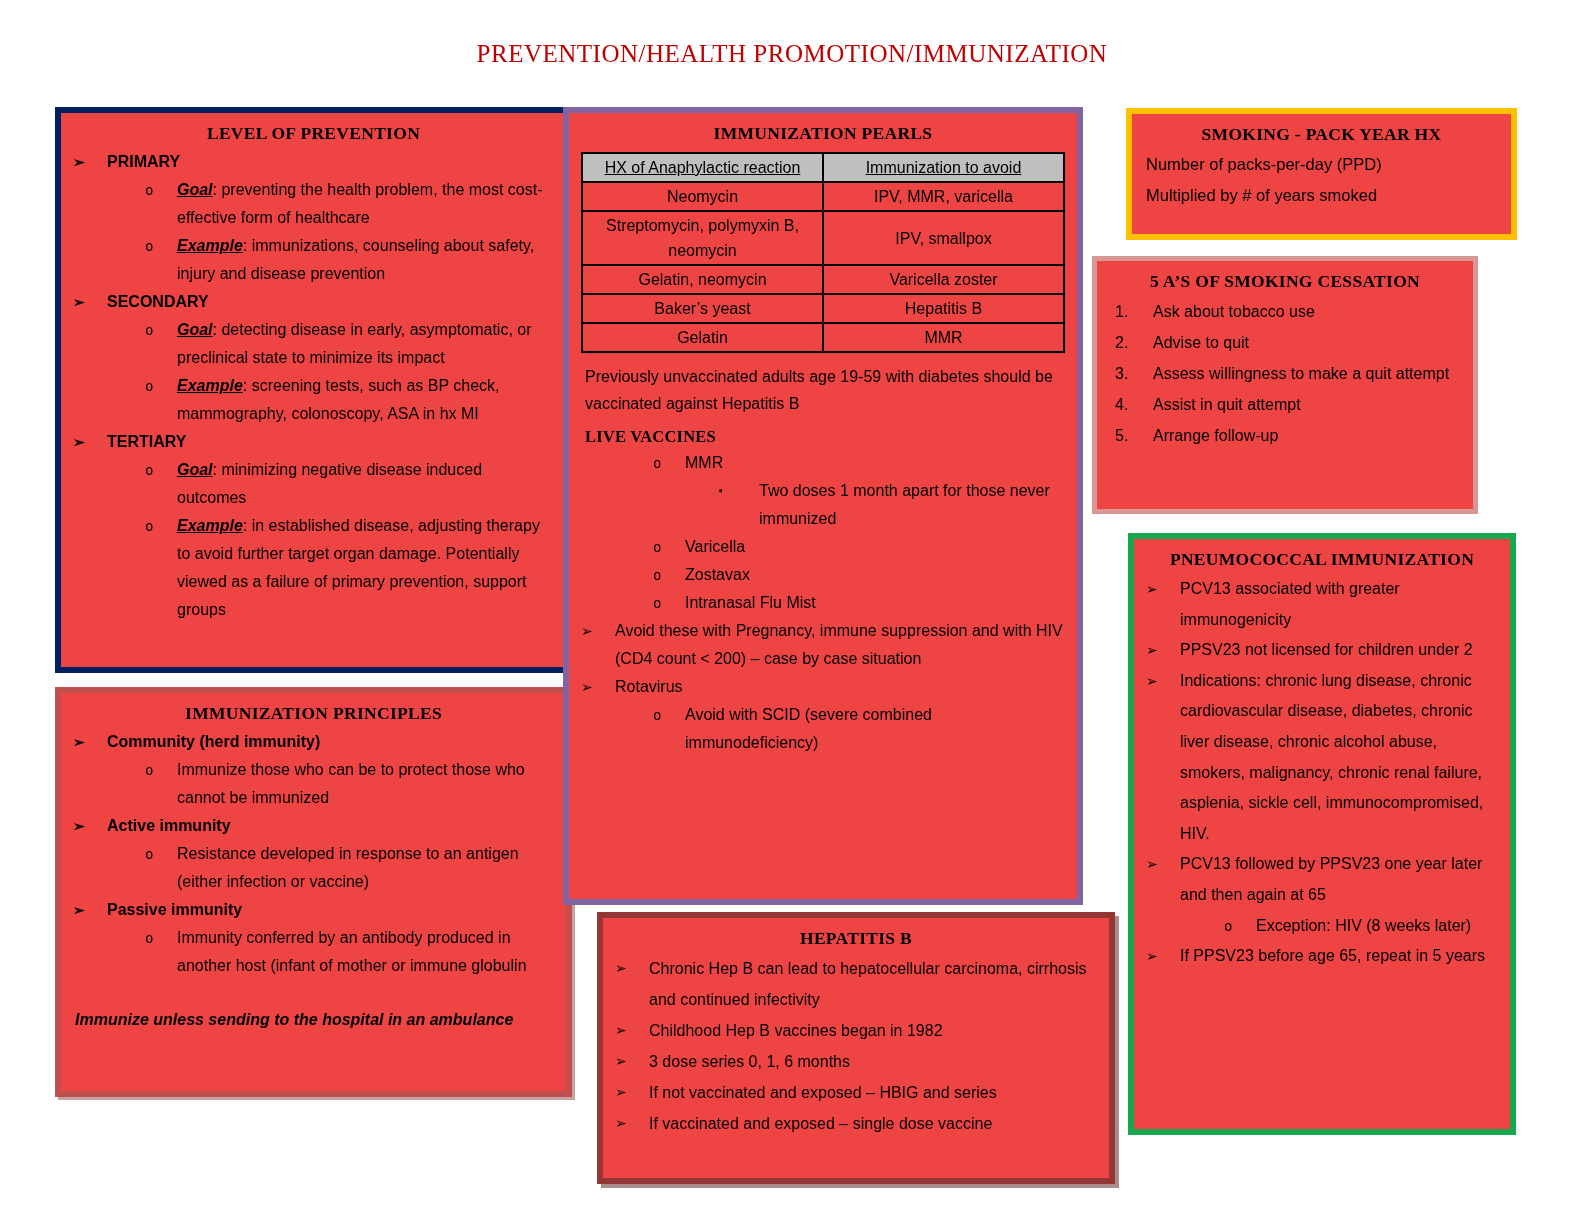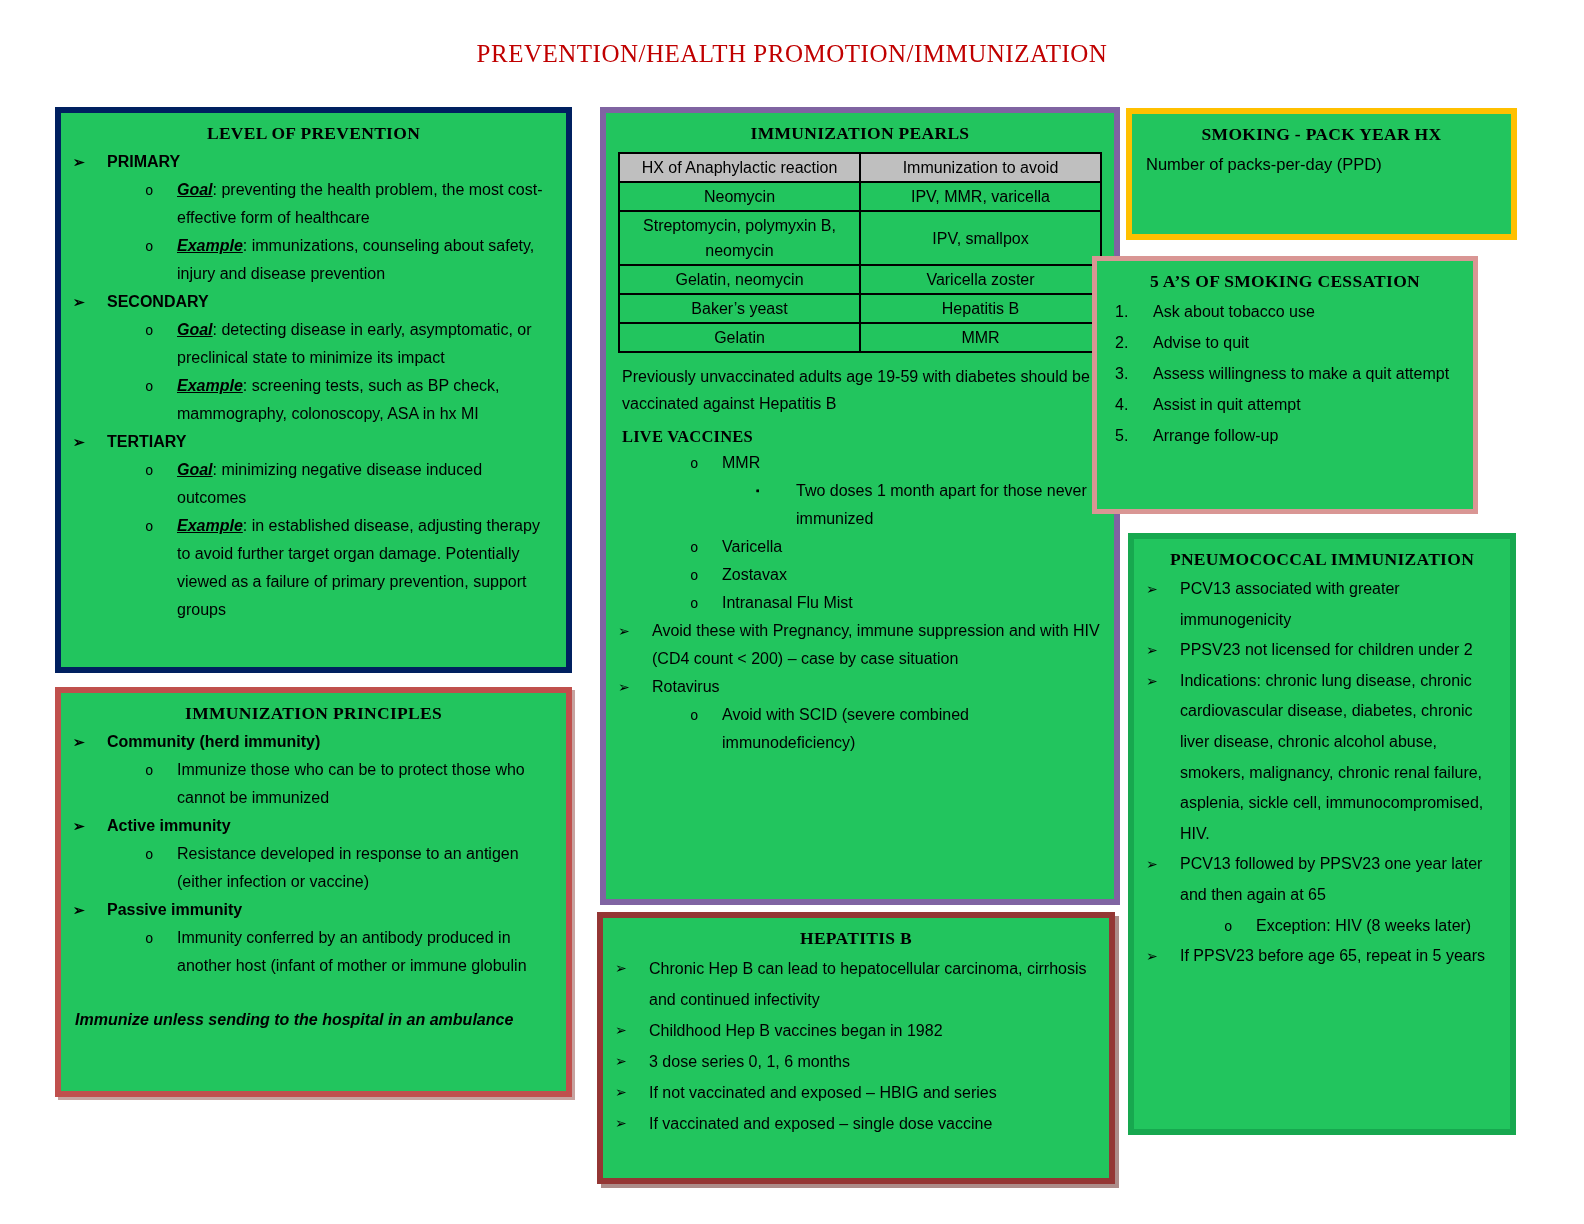--- a/index.html
+++ b/index.html
@@ -6,21 +6,21 @@
   body{
     width:1584px;height:1224px;background:#ffffff;position:relative;
     font-family:"Liberation Sans",sans-serif;color:#000;
     -webkit-font-smoothing:antialiased;
   }
   .page-title{
     position:absolute;top:40px;left:0;width:100%;text-align:center;
     font-family:"Liberation Serif",serif;font-size:25px;letter-spacing:.5px;
     color:#C00000;
   }
-  .box{position:absolute;background:#22c55e;box-sizing:border-box;}
+  .box{position:absolute;background:#ef4444;box-sizing:border-box;}
   .box-title{
     text-align:center;font-family:"Liberation Serif",serif;font-weight:bold;
     font-size:17.5px;letter-spacing:.3px;margin:10px 10px 4px;
   }
   .content{font-size:16px;line-height:28px;padding-bottom:6px;}
   .lh31 .li,.lh31 p{line-height:31px;}
   .li{position:relative;}
   .b{position:absolute;top:0;}
   .arrow{font-size:14px;}
   .circle{font-family:"DejaVu Sans Mono",monospace;font-size:14px;}
@@ -46,25 +46,25 @@
   .footer-line{
     font-weight:bold;font-style:italic;padding:0 14px;margin-top:26px;font-size:16px;
   }
   table.pearls{
     border-collapse:collapse;margin:8px auto 0;width:484px;
     font-size:16px;line-height:25px;table-layout:fixed;
   }
   table.pearls th,table.pearls td{
     border:2px solid #000;text-align:center;padding:1px 4px;font-weight:normal;
   }
-  table.pearls th{background:#BFBFBF;}
+  table.pearls th{background:#BFBFBF;text-decoration:underline;}
 
   #box-prevention{left:55px;top:107px;width:517px;height:566px;border:6px solid #002060;}
   #box-principles{left:55px;top:687px;width:517px;height:410px;border:6px solid #C0504D;box-shadow:3px 3px 0 rgba(130,50,45,.45);}
-  #box-pearls{left:600px;top:107px;width:520px;height:798px;border:6px solid #8064A2;}
+  #box-pearls{left:563px;top:107px;width:520px;height:798px;border:6px solid #8064A2;}
   #box-hepb{left:597px;top:912px;width:518px;height:272px;border:6px solid #943634;box-shadow:4px 4px 0 rgba(90,25,20,.5);}
   #box-smoking{left:1126px;top:108px;width:391px;height:132px;border:6px solid #FFC000;}
   #box-cessation{left:1092px;top:256px;width:386px;height:258px;border:5px solid #D99694;}
   #box-pneumo{left:1128px;top:533px;width:388px;height:602px;border:6px solid #17A84F;}
   #box-pneumo .li{line-height:30.6px;}
 </style>
 </head>
 <body>
 
 <div class="page-title">PREVENTION/HEALTH PROMOTION/IMMUNIZATION</div>
@@ -151,20 +151,21 @@
     <div class="li l1"><span class="b arrow">➢</span><span>Childhood Hep B vaccines began in 1982</span></div>
     <div class="li l1"><span class="b arrow">➢</span><span>3 dose series 0, 1, 6 months</span></div>
     <div class="li l1"><span class="b arrow">➢</span><span>If not vaccinated and exposed – HBIG and series</span></div>
     <div class="li l1"><span class="b arrow">➢</span><span>If vaccinated and exposed – single dose vaccine</span></div>
   </div>
 </div>
 
 <div class="box" id="box-smoking">
   <div class="box-title">SMOKING - PACK YEAR HX</div>
   <div class="plain-line">Number of packs-per-day (PPD)</div>
+  <div class="plain-line">Multiplied by # of years smoked</div>
 </div>
 
 <div class="box" id="box-cessation">
   <div class="box-title">5 A’S OF SMOKING CESSATION</div>
   <div class="content">
     <div class="nli"><span class="num">1.</span><span>Ask about tobacco use</span></div>
     <div class="nli"><span class="num">2.</span><span>Advise to quit</span></div>
     <div class="nli"><span class="num">3.</span><span>Assess willingness to make a quit attempt</span></div>
     <div class="nli"><span class="num">4.</span><span>Assist in quit attempt</span></div>
     <div class="nli"><span class="num">5.</span><span>Arrange follow-up</span></div>

